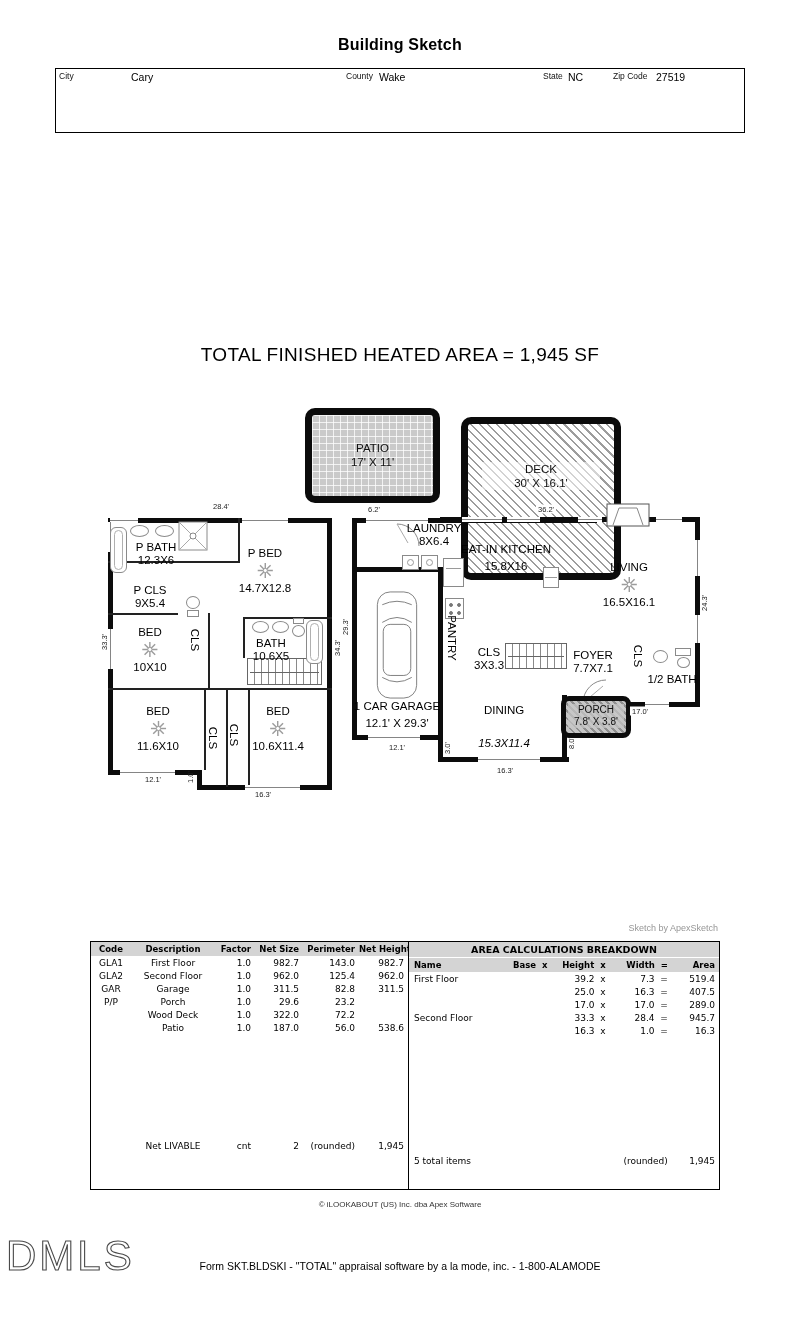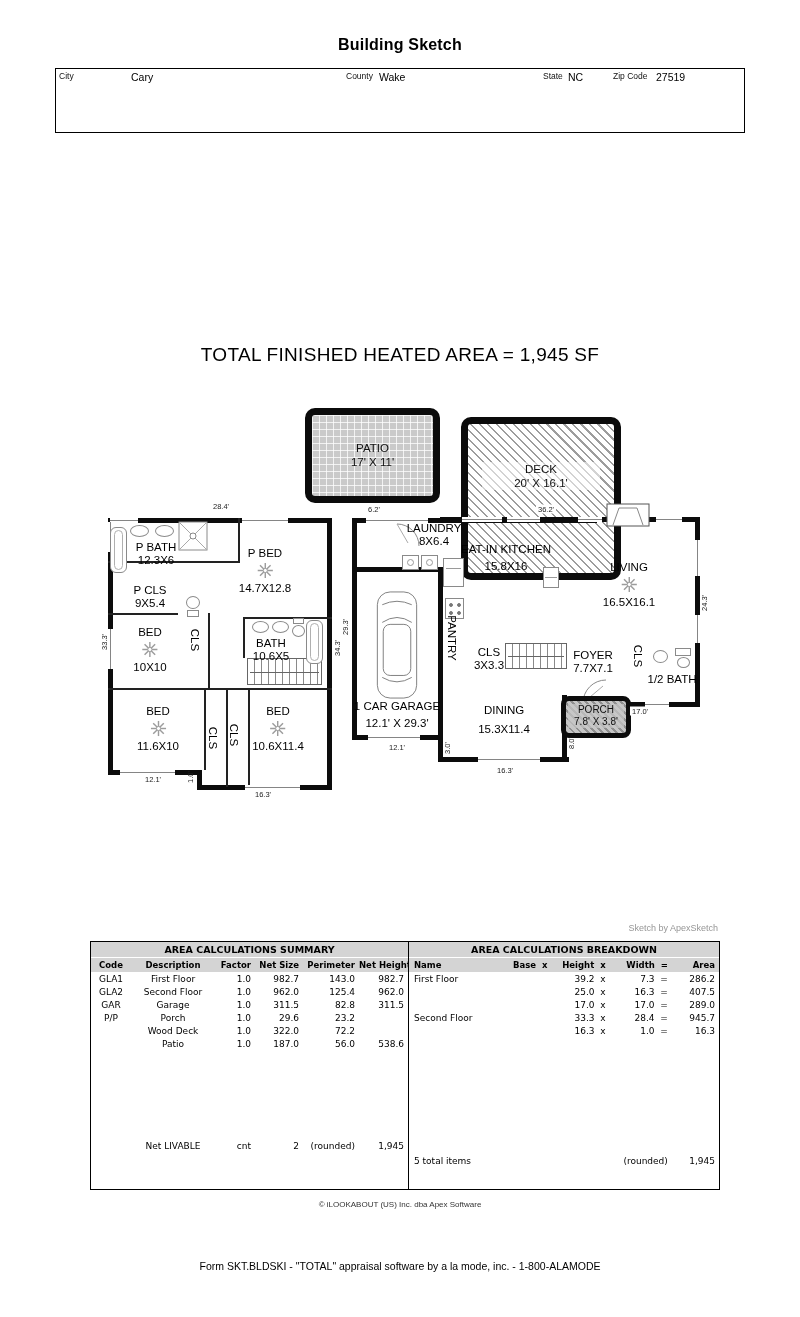--- a/index.html
+++ b/index.html
@@ -35,21 +35,21 @@
   .w{position:absolute;background:#0c0c0c;z-index:3;}
   .tw{position:absolute;background:#222;z-index:3;}
   .win{position:absolute;height:5px;z-index:4;
        background:linear-gradient(#fff 1.6px,#858585 1.6px 2.6px,#fff 2.6px);}
   .winv{position:absolute;width:5px;z-index:4;
        background:linear-gradient(90deg,#fff 1.6px,#858585 1.6px 2.6px,#fff 2.6px);}
 
   .room{position:absolute;transform:translateX(-50%);text-align:center;white-space:nowrap;
         font-size:11.5px;line-height:13px;color:#000;z-index:6;}
   .room .dm{display:block;}
-  .room.gap4 .dm{margin-top:4px;} .room.gap6 .dm{margin-top:6px;}
+  .room.gap4 .dm{margin-top:4px;} .room.gap6 .dm{margin-top:20px;font-style:italic;}
   .room .fan{display:block;height:20px;padding-top:2px;}
   .vroom{position:absolute;white-space:nowrap;font-size:11.5px;color:#000;z-index:6;
          transform:translate(-50%,-50%) rotate(90deg);}
   .dim{position:absolute;font-size:7.5px;color:#222;white-space:nowrap;z-index:7;
        transform:translate(-50%,-50%);background:#fff;padding:0 2px;}
   .dimv{transform:translate(-50%,-50%) rotate(-90deg);background:transparent;}
 
   .fx{position:absolute;border:1px solid #8a8a8a;background:#fff;box-sizing:border-box;z-index:5;}
   .ellipse{border-radius:50%;}
   .rr{border-radius:6px;}
@@ -121,21 +121,21 @@
 
     <div class="patio">
       <div class="padlabel">
         <span>PATIO</span><br>
         <span>17' X 11'</span>
       </div>
     </div>
     <div class="deck">
       <div class="padlabel">
         <span>DECK</span><br>
-        <span>20' X 16.1'</span>
+        <span>30' X 16.1'</span>
       </div>
     </div>
 
     <div class="w" style="left:108px;top:133px;width:224px;height:5px"></div>
     <div class="w" style="left:108px;top:133px;width:5px;height:257px"></div>
     <div class="w" style="left:327px;top:133px;width:5px;height:272px"></div>
     <div class="w" style="left:108px;top:385px;width:94px;height:5px"></div>
     <div class="w" style="left:197px;top:385px;width:5px;height:20px"></div>
     <div class="w" style="left:197px;top:400px;width:135px;height:5px"></div>
 
@@ -362,21 +362,20 @@
     <div class="dim dimv" style="left:447px;top:363px">3.0'</div>
     <div class="dim" style="left:505px;top:385px">16.3'</div>
     <div class="dim dimv" style="left:571px;top:358px">8.0'</div>
     <div class="dim" style="left:640px;top:326px">17.0'</div>
   </div>
 
   <div class="credit">Sketch by ApexSketch</div>
 
   <div class="calcbox">
     <div class="pane left">
-      <div class="ptitle">AREA CALCULATIONS SUMMARY</div>
       <table class="calc sum">
         <colgroup>
             <col style="width:36px">
             <col style="width:88px">
             <col style="width:40px">
             <col style="width:48px">
             <col style="width:56px">
             <col style="width:49px">
           </colgroup>
         <thead>
@@ -479,21 +478,21 @@
           <th>Width  =</th>
           <th>Area</th>
         </tr>
           </thead>
         <tbody>
             <tr>
               <td>First Floor</td>
               <td></td>
               <td>39.2  x</td>
               <td>7.3  =</td>
-              <td>286.2</td>
+              <td>519.4</td>
             </tr>
             <tr>
               <td></td>
               <td></td>
               <td>25.0  x</td>
               <td>16.3  =</td>
               <td>407.5</td>
             </tr>
             <tr>
               <td></td>
@@ -533,15 +532,16 @@
               <td></td>
               <td>(rounded)</td>
               <td>1,945</td>
             </tr>
           </tbody>
       </table>
     </div>
   </div>
 
   <div class="copyright">© iLOOKABOUT (US) Inc. dba Apex Software</div>
+  <div class="logo">DMLS</div>
   <div class="formline">Form SKT.BLDSKI - "TOTAL" appraisal software by a la mode, inc. - 1-800-ALAMODE</div>
 
 </div>
 
 </body></html>

